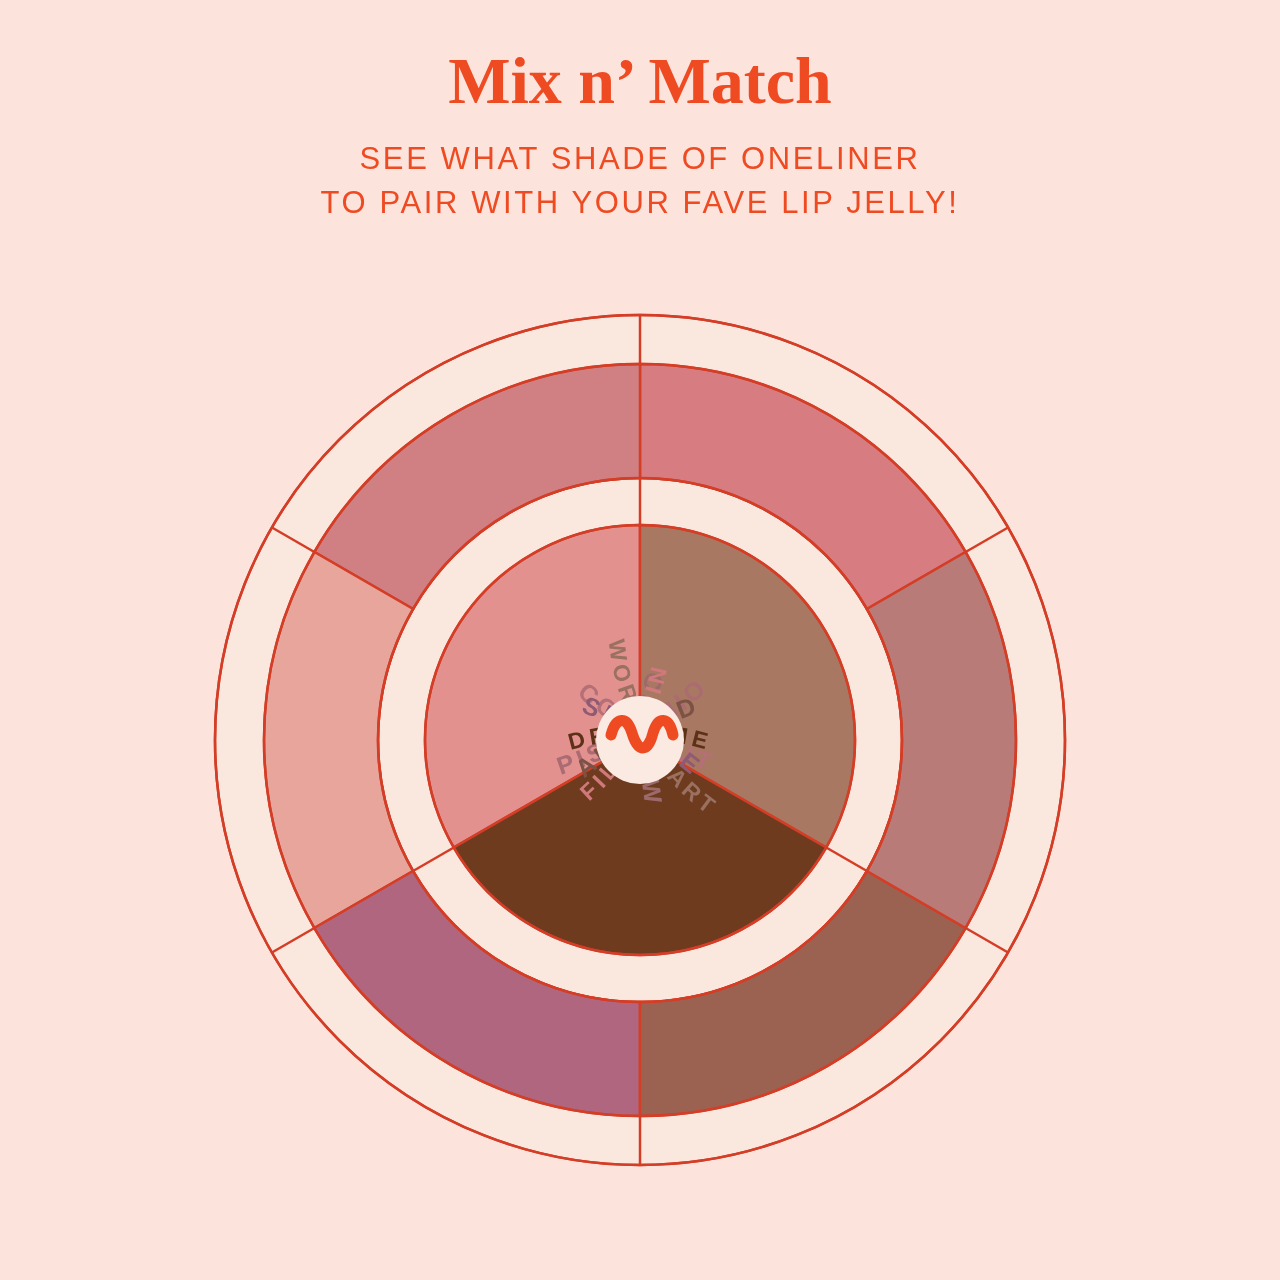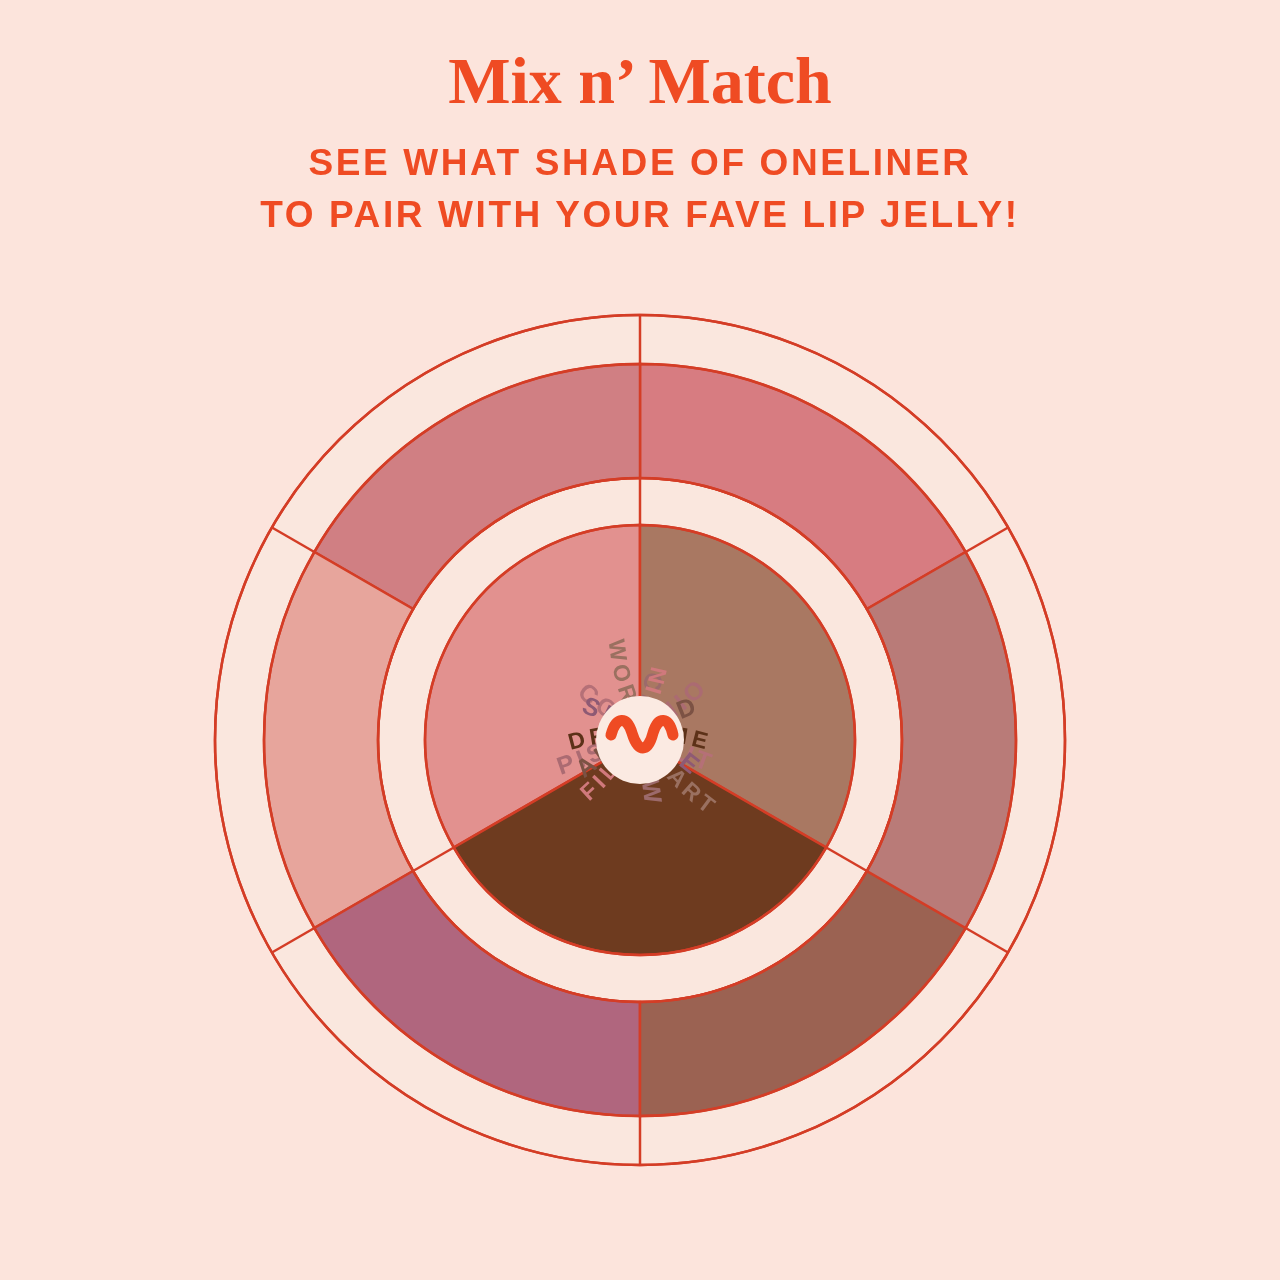--- a/index.html
+++ b/index.html
@@ -22,22 +22,22 @@
     font-weight:700;
     font-size:66px;
     color:#EF4B23;
     margin:0;
     padding-top:38px;
     letter-spacing:0px;
     line-height:1.05;
   }
   .subtitle{
     font-family:"Liberation Sans", sans-serif;
-    font-weight:700;
-    font-size:37px;
+    font-weight:400;
+    font-size:31px;
     color:#EF4B23;
     letter-spacing:2.6px;
     line-height:1.40;
     margin:22px 0 0 0;
     white-space:pre-line;
   }
   .wheel-wrap{
     position:absolute;
     left:0; top:0;
     width:1280px; height:1280px;

